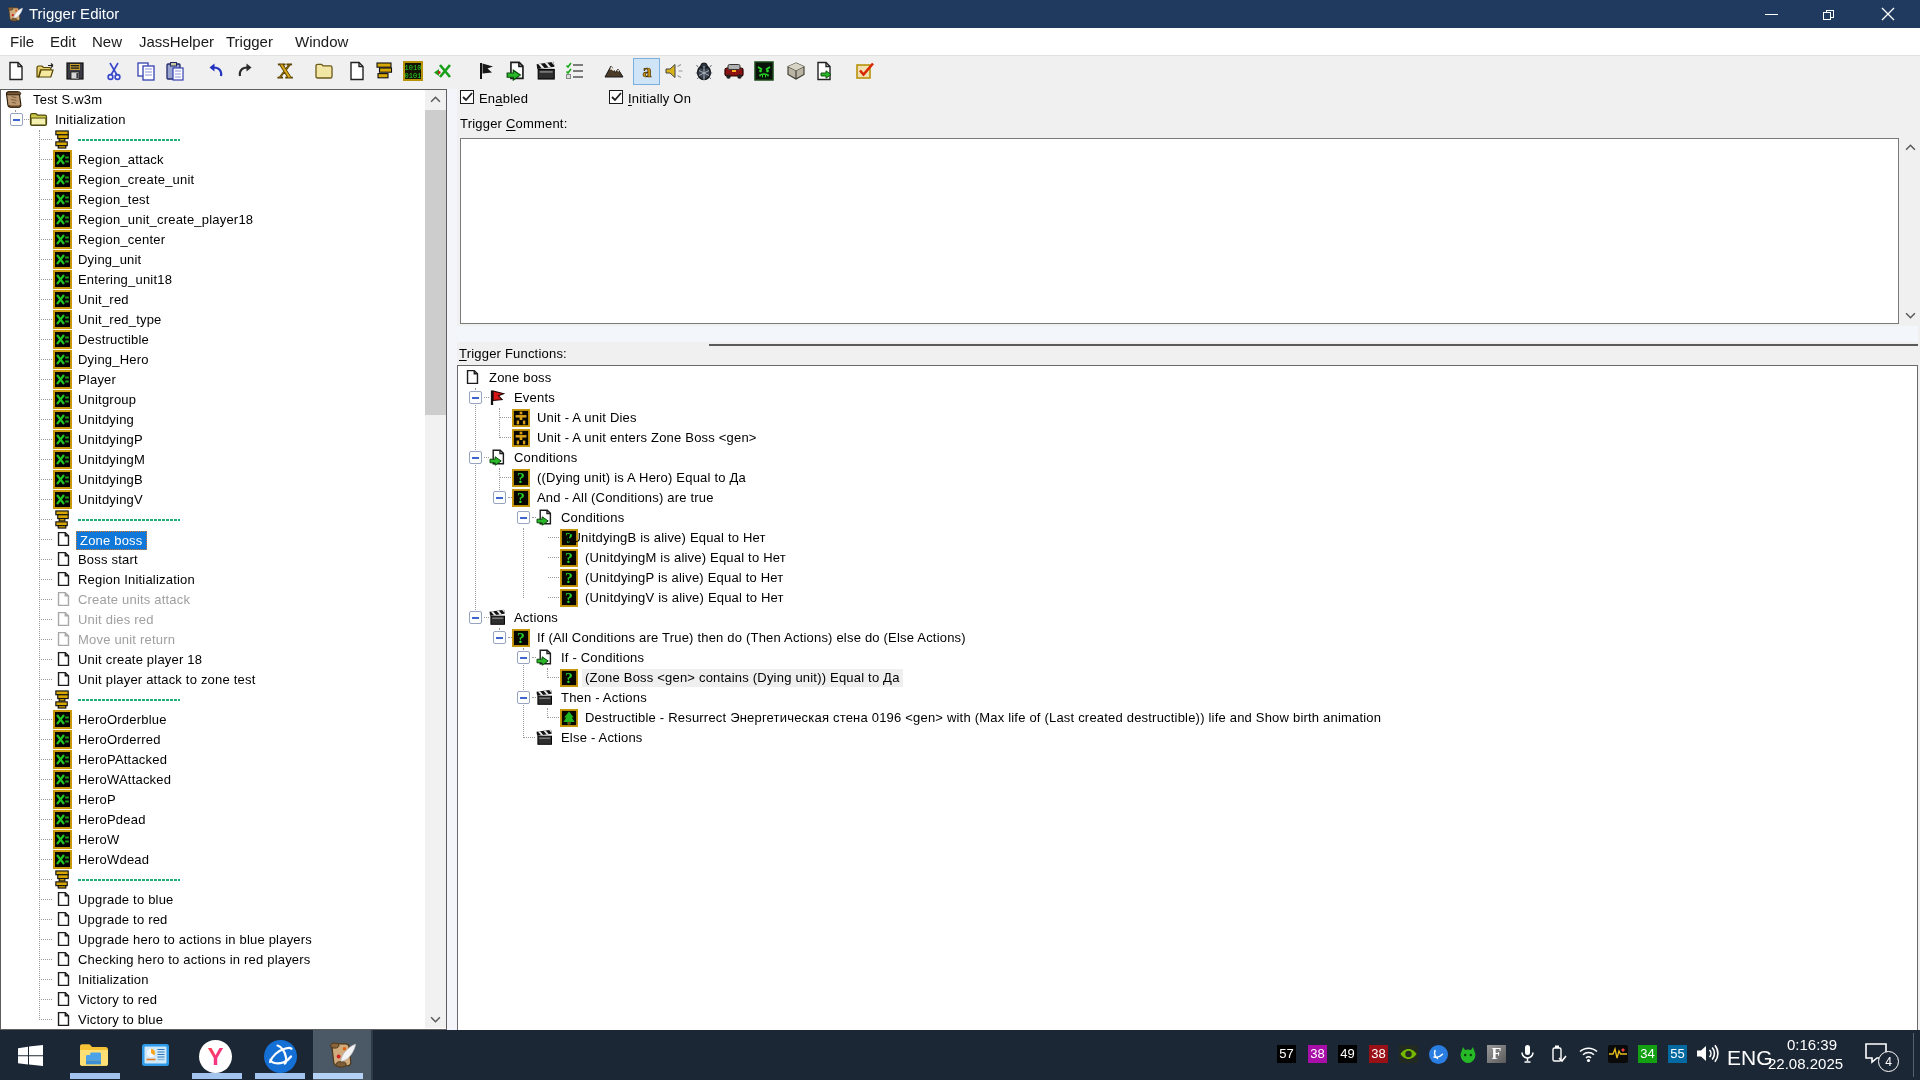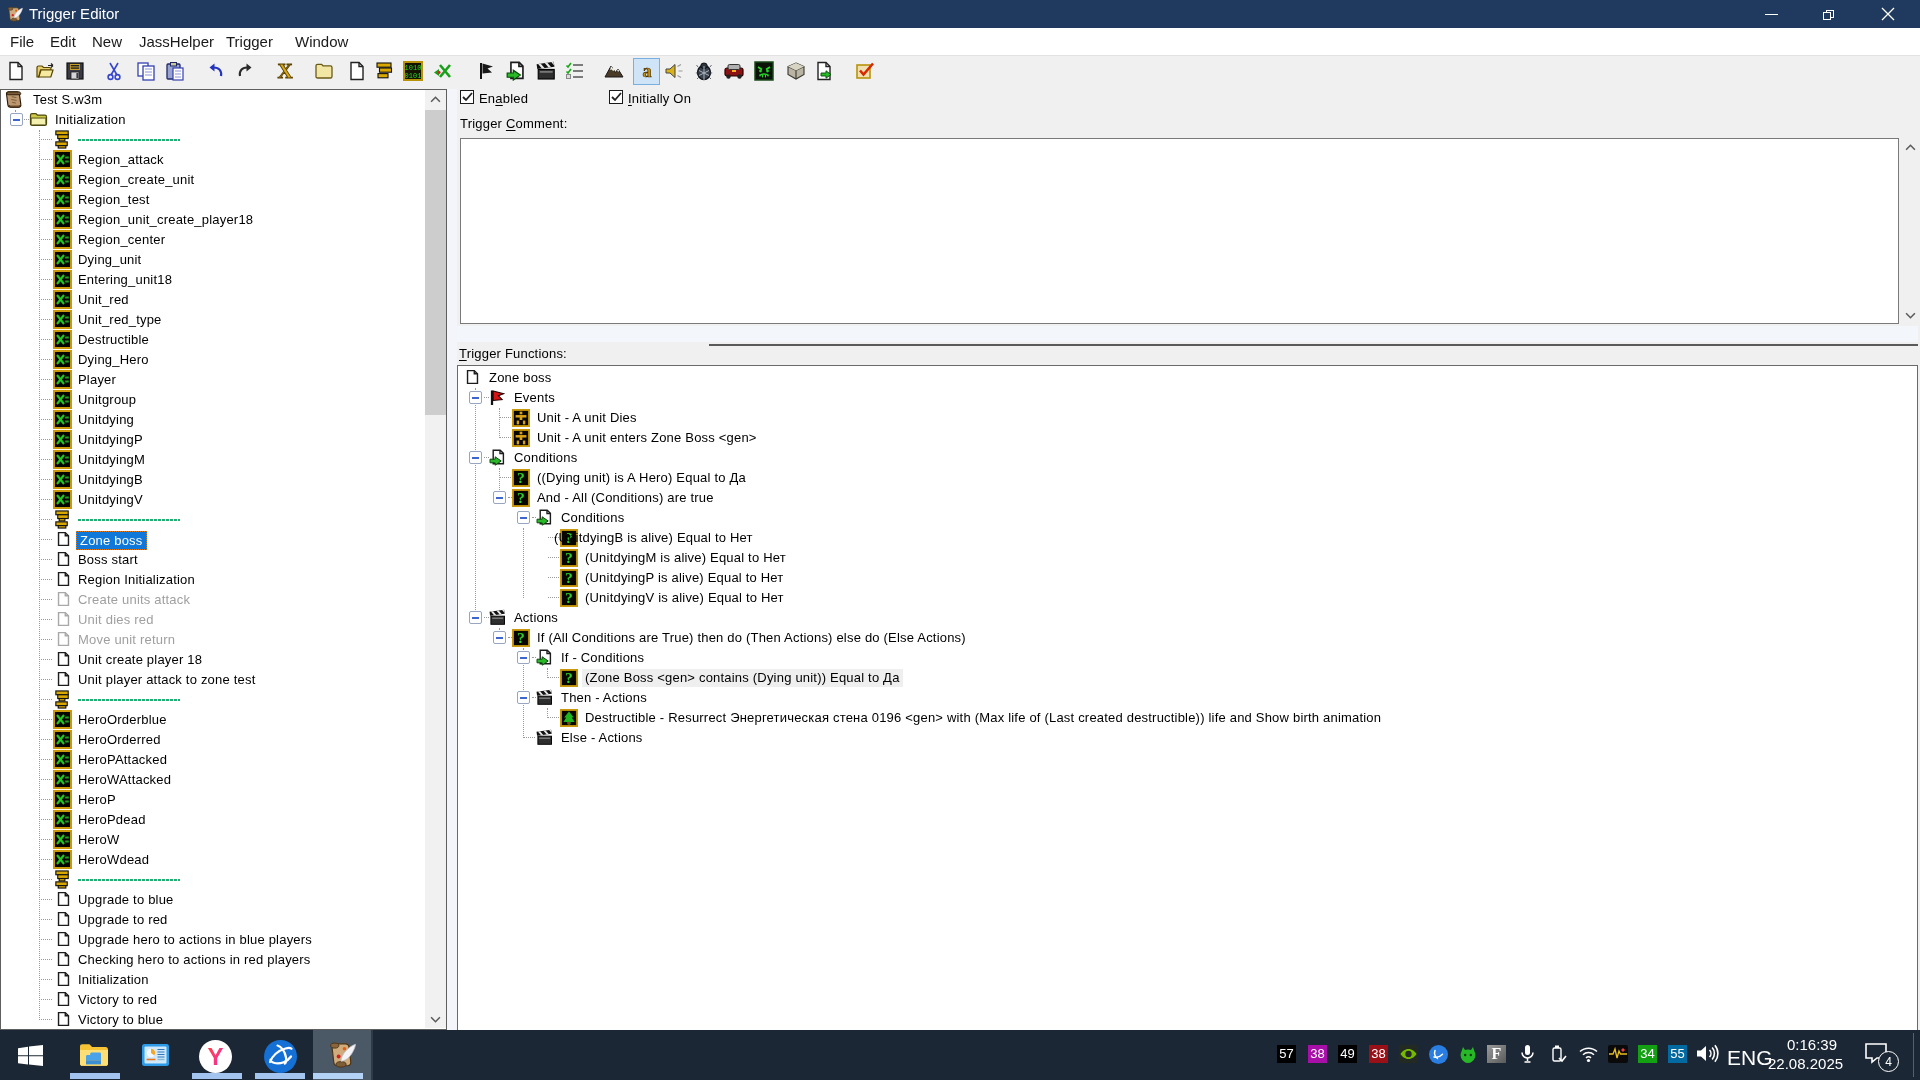--- a/index.html
+++ b/index.html
@@ -720,21 +720,21 @@
     <svg class="abs" style="left:536px;top:1px" width="17" height="17">
       <use href="#cond"></use>
     </svg>
     <span class="lb" style="left:561px">Conditions</span>
   </div>
 <div class="row" style="left:0px;top:528px">
     <div class="doth" style="left:548px;top:9px;width:11px"></div>
     <svg class="abs" style="left:560px;top:1px" width="18" height="18">
       <use href="#q"></use>
     </svg>
-    <span class="lb" style="left:554px">(UnitdyingB is alive) Equal to Нет</span>
+    <span class="lb" style="left:567px">(UnitdyingB is alive) Equal to Нет</span>
   </div>
 <div class="row" style="left:0px;top:548px">
     <div class="doth" style="left:548px;top:9px;width:11px"></div>
     <svg class="abs" style="left:560px;top:1px" width="18" height="18">
       <use href="#q"></use>
     </svg>
     <span class="lb" style="left:585px">(UnitdyingM is alive) Equal to Нет</span>
   </div>
 <div class="row" style="left:0px;top:568px">
     <div class="doth" style="left:548px;top:9px;width:11px"></div>

